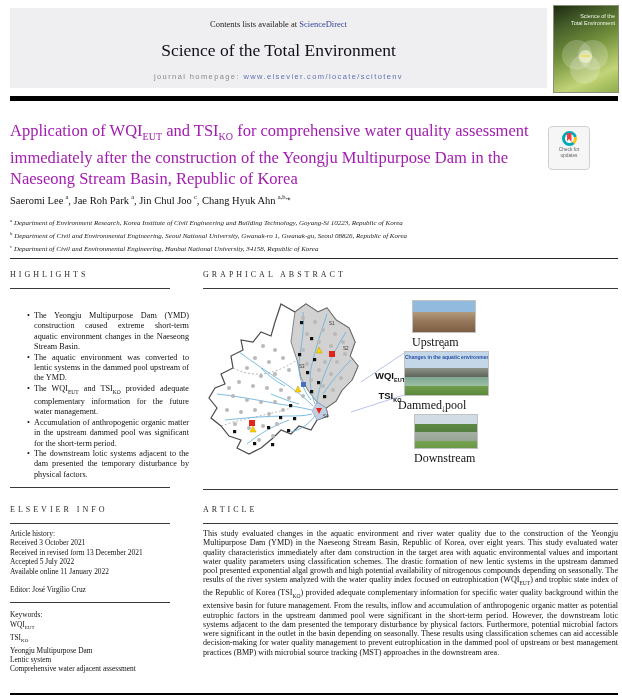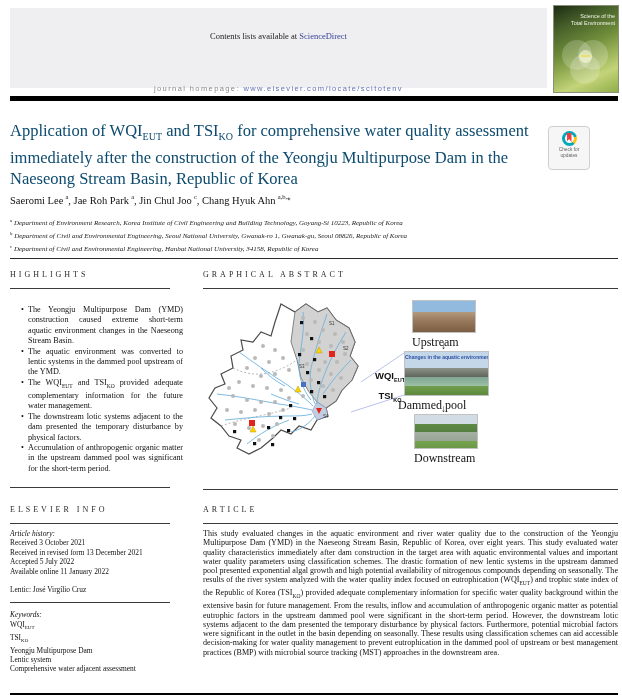--- a/index.html
+++ b/index.html
@@ -6,44 +6,44 @@
   .page{position:relative;width:622px;height:700px;background:#fff;overflow:hidden;
         font-family:"Liberation Serif",serif;color:#1a1a1a;}
 
   
   .band{position:absolute;left:10px;top:8px;width:537px;height:80px;background:#efeef0;display:flex;}
   .logo-box{width:106px;position:relative;}
   .logo-tree{position:absolute;left:28px;top:4px;}
   .elsevier-word{position:absolute;left:0;bottom:4px;width:106px;text-align:center;
     color:#e8701a;font-size:13px;letter-spacing:1px;}
   .band-center{flex:1;text-align:center;position:relative;}
-  .contents-line{position:absolute;top:11px;width:100%;font-size:8.5px;color:#222;margin-top:12px;}
+  .contents-line{position:absolute;top:11px;width:100%;font-size:8.5px;color:#222;}
   .sd-link{color:#35439b;}
   .journal-title{position:absolute;top:32px;width:100%;font-size:17.5px;color:#101018;}
-  .homepage-line{position:absolute;top:76px;width:100%;font-family:"Liberation Sans",sans-serif;
+  .homepage-line{position:absolute;top:64px;width:100%;font-family:"Liberation Sans",sans-serif;
     font-size:7.5px;letter-spacing:1.4px;color:#8a8a8a;}
   .hp-url{color:#6472b4;}
 
   
   .cover{position:absolute;left:553px;top:5px;width:64px;height:86px;border:1px solid #8a8f7a;
     background:linear-gradient(155deg,#1d2a12 0%,#46602a 22%,#73913c 48%,#c3d478 78%,#8fae4a 100%);overflow:hidden;}
   .cover-title{position:absolute;top:7px;right:3px;text-align:right;color:#f2f6e8;
     font-family:"Liberation Sans",sans-serif;font-size:5.5px;line-height:6.5px;}
   .cov-c{position:absolute;border-radius:50%;background:rgba(255,255,255,0.20);width:30px;height:30px;}
   .cov-c1{left:8px;top:34px;}
   .cov-c2{left:24px;top:34px;}
   .cov-c3{left:16px;top:48px;}
   .cov-core{position:absolute;left:25px;top:44px;width:13px;height:13px;border-radius:50%;
     background:rgba(255,255,220,0.55);}
   .cov-dash{position:absolute;left:27px;top:49px;width:9px;height:2px;background:#e8e06a;}
 
   .rule-thick{position:absolute;left:10px;top:96px;width:608px;height:5px;background:#000;}
 
   
-  .art-title{position:absolute;left:10px;top:120px;width:528px;font-size:16.5px;line-height:21px;color:#0c4a6e;}
+  .art-title{position:absolute;left:10px;top:120px;width:528px;font-size:16.5px;line-height:21px;color:#a21caf;}
   .art-title sub{font-size:10px;}
   .badge{position:absolute;left:548px;top:126px;width:40px;height:42px;border:1px solid #cfcfcf;
     border-radius:4px;background:#f6f6f6;text-align:center;cursor:pointer;}
   .cu-ring{width:15px;height:15px;border-radius:50%;margin:4px auto 1px auto;position:relative;
     background:conic-gradient(from 210deg,#00a9b7 0 62%,#ffc20e 62% 80%,#00a9b7 80% 100%);}
   .cu-ring::before{content:"";position:absolute;left:3px;top:3px;width:9px;height:9px;border-radius:50%;background:#fff;}
   .cu-ring::after{content:"";position:absolute;left:5px;top:2px;width:5px;height:9px;background:#ef3e42;
     clip-path:polygon(0 0,100% 0,100% 100%,50% 68%,0 100%);}
   .badge-text{font-family:"Liberation Sans",sans-serif;font-size:4.8px;line-height:5.5px;color:#666;}
 
@@ -64,21 +64,21 @@
   .subrule{position:absolute;height:1px;background:#3a3a3a;}
   .sr-l1{left:10px;top:288px;width:160px;}
   .sr-r1{left:203px;top:288px;width:415px;}
   .sr-l2{left:10px;top:487px;width:160px;}
   .sr-r2{left:203px;top:489px;width:415px;}
   .sr-l3{left:10px;top:523px;width:160px;}
   .sr-r3{left:203px;top:523px;width:415px;}
   .rule-final{position:absolute;left:10px;top:693px;width:608px;height:2px;background:#000;}
 
   
-  .hl-list{position:absolute;left:10px;top:295px;width:163px;margin:10px;padding:0;list-style:none;}
+  .hl-list{position:absolute;left:10px;top:295px;width:163px;margin:16px;padding:0;list-style:none;}
   .hl-list li{position:relative;padding-left:8px;font-size:8.2px;line-height:10.4px;text-align:justify;color:#111;}
   .hl-list li::before{content:"\2022";position:absolute;left:1px;top:0;}
   .hl-list sub{font-size:5.5px;}
 
   
   .ga{position:absolute;left:203px;top:294px;width:415px;height:192px;}
   .ga-wedge{position:absolute;left:0;top:0;width:415px;height:192px;pointer-events:none;}
   .ga-map{position:absolute;left:0;top:4px;}
   .ga-idx{position:absolute;left:163px;top:74px;width:48px;text-align:center;
     font-family:"Liberation Sans",sans-serif;font-weight:bold;font-size:9.5px;color:#111;line-height:15px;}
@@ -98,38 +98,39 @@
   .ph-label{position:absolute;text-align:left;font-weight:normal;font-size:12px;color:#111;}
   .lb-up{left:209px;top:41px;width:64px;}
   .lb-dam{left:195px;top:104px;width:85px;}
   .lb-down{left:211px;top:157px;width:64px;}
   .ga-arrow{position:absolute;font-weight:bold;font-size:10px;color:#111;}
   .ar-1{left:238px;top:46px;}
   .ar-2{left:238px;top:109px;}
 
   
   .info{position:absolute;left:10px;top:529px;width:172px;font-size:7.4px;line-height:9.4px;color:#111;}
-  .info .lbl{font-style:italic;}
+  .info .lbl{}
   .info .gap{height:9px;}
   .info-rule{width:160px;height:1px;background:#3a3a3a;margin:8px 0 7px 0;}
   .info sub{font-size:5px;}
 
   
   .abstract{position:absolute;left:203px;top:529px;width:415px;font-size:8.1px;line-height:9.3px;
     text-align:justify;color:#111;}
   .abstract sub{font-size:5.5px;}
 </style>
 </head>
 <body>
 
 <div class="page">
 
   <div class="band">
     <div class="band-center">
       <div class="contents-line"><span>Contents lists available at </span><span class="sd-link">ScienceDirect</span></div>
+      <div class="journal-title">Science of the Total Environment</div>
       <div class="homepage-line"><span>journal homepage: </span><span class="hp-url">www.elsevier.com/locate/scitotenv</span></div>
     </div>
   </div>
 
   <div class="cover">
     <div class="cov-c cov-c1"></div>
     <div class="cov-c cov-c2"></div>
     <div class="cov-c cov-c3"></div>
     <div class="cov-core"></div>
     <div class="cov-dash"></div>
@@ -163,22 +164,22 @@
 
   <div class="sec-head h-highlights">HIGHLIGHTS</div>
   <div class="sec-head h-ga">GRAPHICAL ABSTRACT</div>
   <div class="subrule sr-l1"></div>
   <div class="subrule sr-r1"></div>
 
   <ul class="hl-list">
     <li><span>The Yeongju Multipurpose Dam (YMD) construction caused extreme short-term aquatic environment changes in the Naeseong Stream Basin.</span></li>
     <li><span>The aquatic environment was converted to lentic systems in the dammed pool upstream of the YMD.</span></li>
     <li><span>The WQI</span><sub>EUT</sub><span> and TSI</span><sub>KO</sub><span> provided adequate complementary information for the future water management.</span></li>
+    <li><span>Accumulation of anthropogenic organic matter in the upstream dammed pool was significant for the short-term period.</span></li>
     <li><span>The downstream lotic systems adjacent to the dam presented the temporary disturbance by physical factors.</span></li>
-    <li><span>Accumulation of anthropogenic organic matter in the upstream dammed pool was significant for the short-term period.</span></li>
   </ul>
 
   <div class="ga">
 
     <svg class="ga-map" width="198" height="184" viewBox="0 0 198 184">
 
       <path d="M78,6 L92,14 L103,6 L115,14 L124,10 L133,22 L146,30 L152,44 L147,58 L155,68 L149,82 L139,92 L133,103 L123,110 L125,118 L114,122 L108,132 L96,128 L88,136 L78,132 L70,140 L58,150 L46,156 L34,150 L38,142 L26,138 L18,128 L8,120 L14,110 L6,100 L12,90 L22,86 L18,76 L30,70 L28,58 L40,52 L38,42 L50,44 L58,34 L68,38 L72,24 Z" fill="#ffffff" stroke="#4a4a4a" stroke-width="1.2"></path>
 
       <path d="M92,14 L103,6 L115,14 L124,10 L133,22 L146,30 L152,44 L147,58 L155,68 L149,82 L139,92 L133,103 L123,110 L114,104 L106,94 L98,80 L94,62 L88,44 L90,28 Z" fill="#d2d2d2" stroke="#6a6a6a" stroke-width="0.8"></path>
 
@@ -324,21 +325,21 @@
   <div class="subrule sr-l3"></div>
   <div class="subrule sr-r3"></div>
 
   <div class="info">
     <div class="lbl">Article history:</div>
     <div>Received 3 October 2021</div>
     <div>Received in revised form 13 December 2021</div>
     <div>Accepted 5 July 2022</div>
     <div>Available online 11 January 2022</div>
     <div class="gap"></div>
-    <div>Lentic: José Virgílio Cruz</div>
+    <div>Editor: José Virgílio Cruz</div>
     <div class="info-rule"></div>
     <div class="lbl">Keywords:</div>
     <div><span>WQI</span><sub>EUT</sub></div>
     <div><span>TSI</span><sub>KO</sub></div>
     <div><span>Yeongju Multipurpose Dam</span></div>
     <div><span>Lentic system</span></div>
     <div><span>Comprehensive water adjacent assessment</span></div>
   </div>
 
   <div class="abstract"><span>This study evaluated changes in the aquatic environment and river water quality due to the construction of the Yeongju Multipurpose Dam (YMD) in the Naeseong Stream Basin, Republic of Korea, over eight years. This study evaluated water quality characteristics immediately after dam construction in the target area with aquatic environmental values and important water quality parameters using classification schemes. The drastic formation of new lentic systems in the upstream dammed pool presented exponential algal growth and high potential availability of nitrogenous compounds depending on seasonally. The results of the river system analyzed with the water quality index focused on eutrophication (WQI</span><sub>EUT</sub><span>) and trophic state index of the Republic of Korea (TSI</span><sub>KO</sub><span>) provided adequate complementary information for specific water quality background within the extensive basin for future management. From the results, inflow and accumulation of anthropogenic organic matter as potential eutrophic factors in the upstream dammed pool were significant in the short-term period. However, the downstream lotic systems adjacent to the dam presented the temporary disturbance by physical factors. Furthermore, potential microbial factors were significant in the outlet in the basin depending on seasonally. These results using classification schemes can aid accessible decision-making for water quality management to prevent eutrophication in the dammed pool of upstream or best management practices (BMP) with microbial source tracking (MST) approaches in the downstream area.</span></div>

